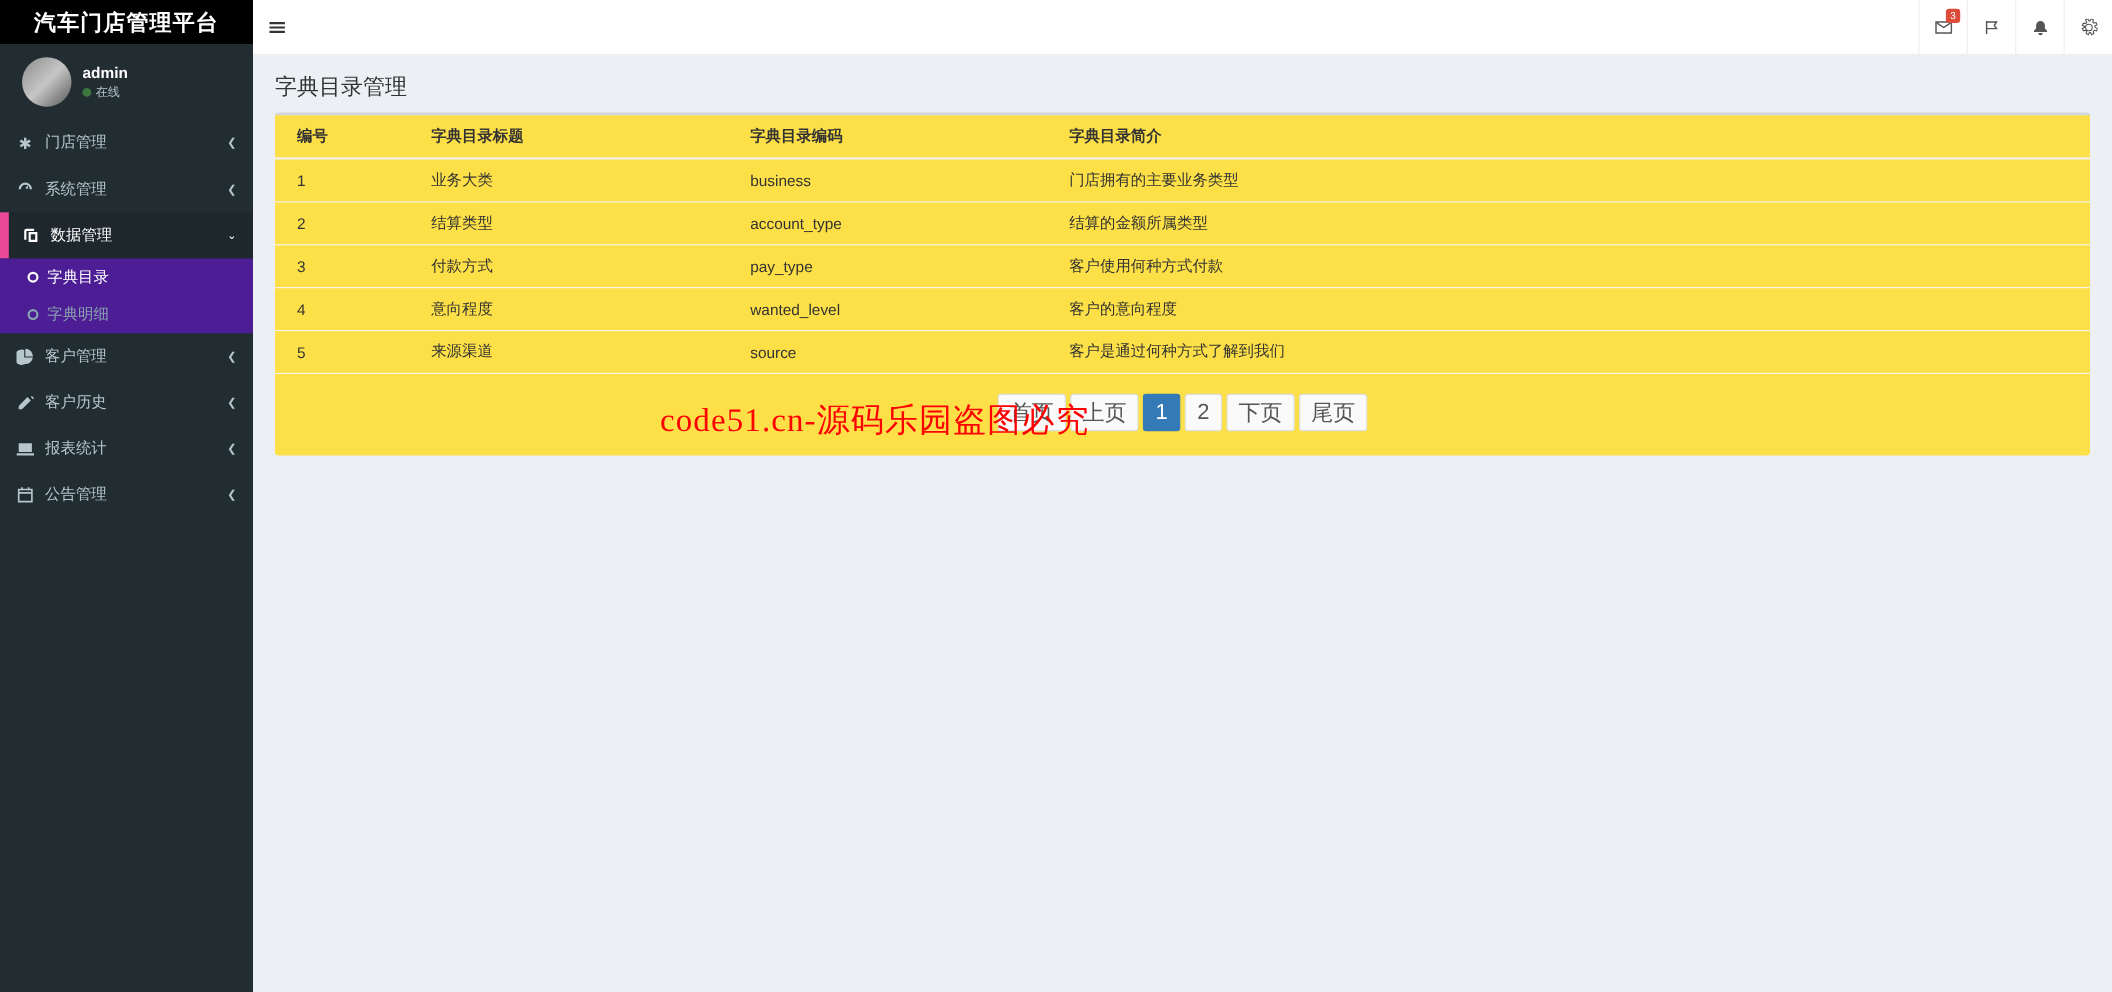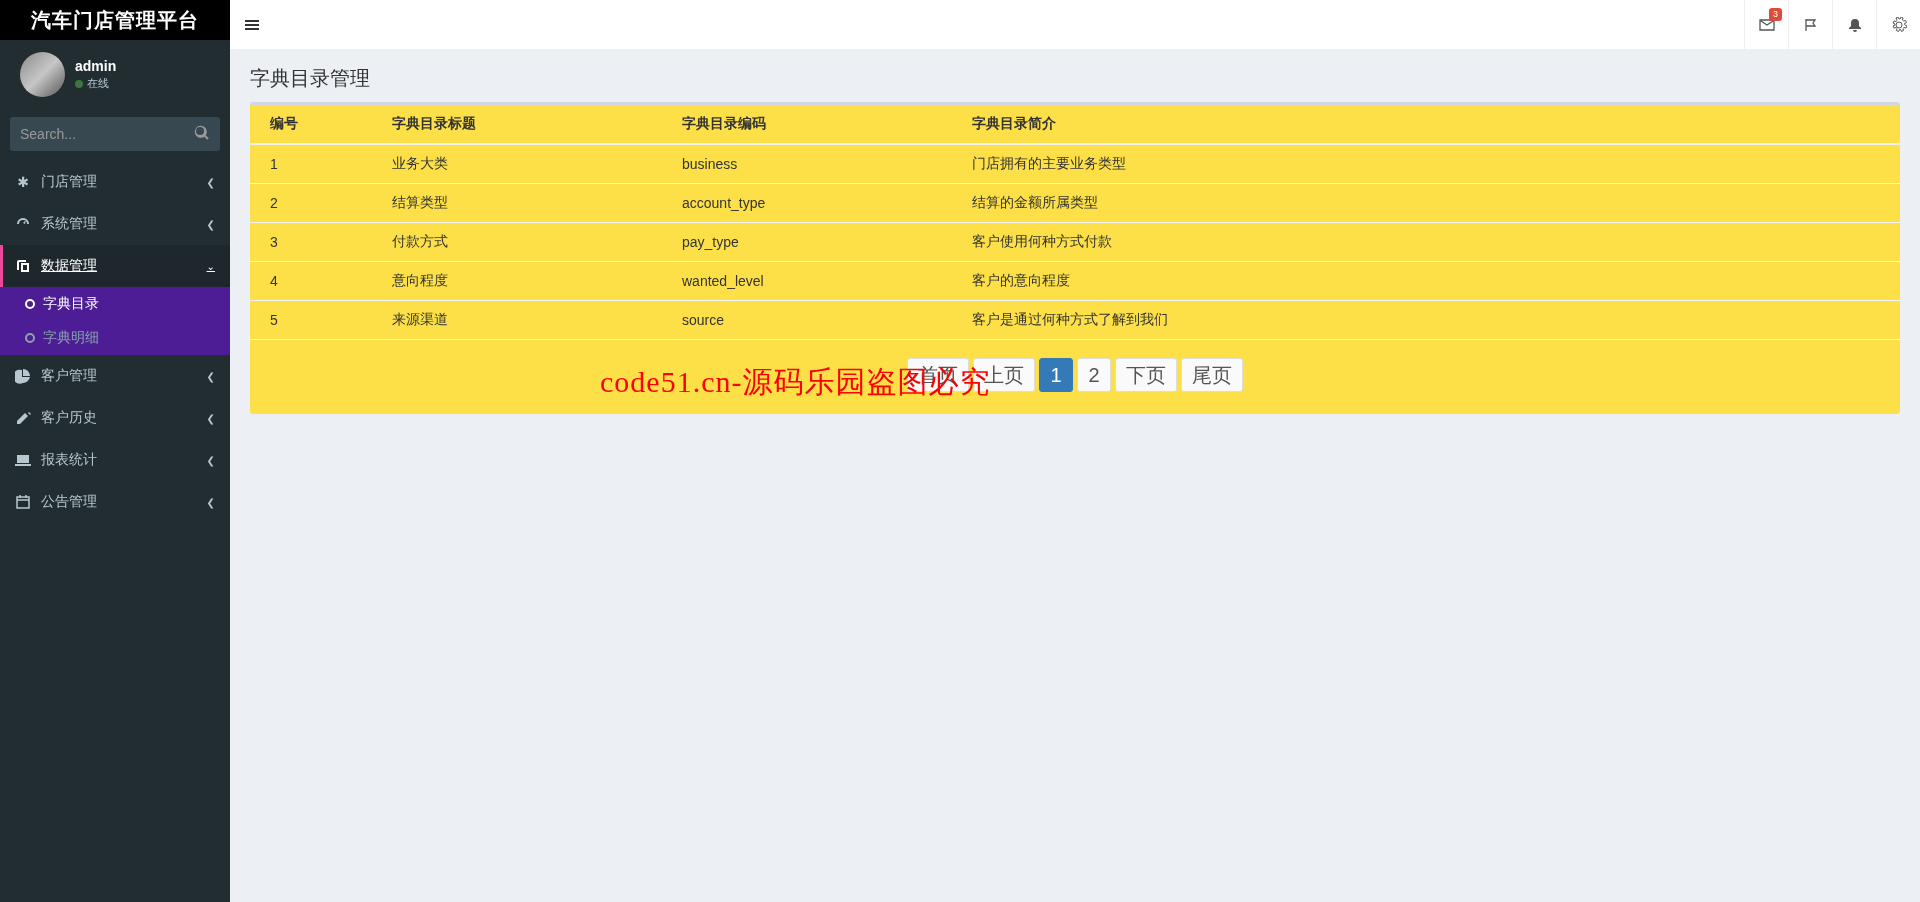--- a/index.html
+++ b/index.html
@@ -15,21 +15,21 @@
 .user-info .status { font-size: 11px; display: flex; align-items: center; gap: 4px; margin-top: 2px; }
 .dot-online { width: 8px; height: 8px; background: #3c763d; border-radius: 50%; display: inline-block; }
 .search-box { margin: 8px 10px 10px; position: relative; }
 .search-box input { width: 100%; height: 34px; background: #374850; border: none; border-radius: 3px; padding: 0 34px 0 10px; color: #ccc; font-size: 14px; outline: none; }
 .search-box input::placeholder { color: #999; }
 .search-box .s-icon { position: absolute; right: 10px; top: 8px; color: #999; }
 .nav { list-style: none; }
 .nav li { position: relative; }
 .nav > li > a { display: flex; align-items: center; padding: 12px 15px; color: #b8c7ce; text-decoration: none; gap: 10px; }
 .nav > li > a .chev { margin-left: auto; font-size: 10px; }
-.nav > li.active > a { background: #1e282c; color: #fff; border-left: 3px solid #ec4899; padding-left: 12px; text-decoration: underline; }
+.nav > li.active > a { background: #1e282c; color: #fff; border-left: 8px solid #ec4899; padding-left: 12px; }
 .nav > li.open > a { background: #1e282c; color: #fff; }
 .subnav { list-style: none; background: #4c1d95; }
 .subnav li a { display: flex; align-items: center; gap: 8px; padding: 8px 15px 8px 25px; color: #8aa4af; text-decoration: none; font-size: 14px; }
 .subnav li.active a, .subnav li a:hover { color: #fff; }
 .icon-sm { width: 16px; display: inline-flex; justify-content: center; font-size: 14px; }
 .circ { width: 10px; height: 10px; border: 2px solid currentColor; border-radius: 50%; display: inline-block; }
 
 
 .main { flex: 1; display: flex; flex-direction: column; }
 .topbar { height: 50px; background: #fff; border-bottom: 1px solid #eee; display: flex; align-items: center; justify-content: space-between; }
@@ -63,26 +63,20 @@
     <div class="user-panel">
       <div class="avatar"></div>
       <div class="user-info">
         <div class="uname">admin</div>
         <div class="status">
             <span class="dot-online"></span>
             <span>在线</span>
           </div>
       </div>
     </div>
-    <div class="search-box">
-      <input type="text" placeholder="Search..." style="">
-      <span class="s-icon"><svg viewBox="0 0 16 16">
-            <path d="M11.7 10.3a6 6 0 10-1.4 1.4l3 3 1.4-1.4-3-3zM2 6a4 4 0 118 0 4 4 0 01-8 0z"></path>
-          </svg></span>
-    </div>
     <ul class="nav">
       <li>
           <a href="#">
             <span class="icon-sm">✱</span>
             <span>门店管理</span>
             <span class="chev">❮</span>
           </a>
         </li>
       <li>
           <a href="#">

